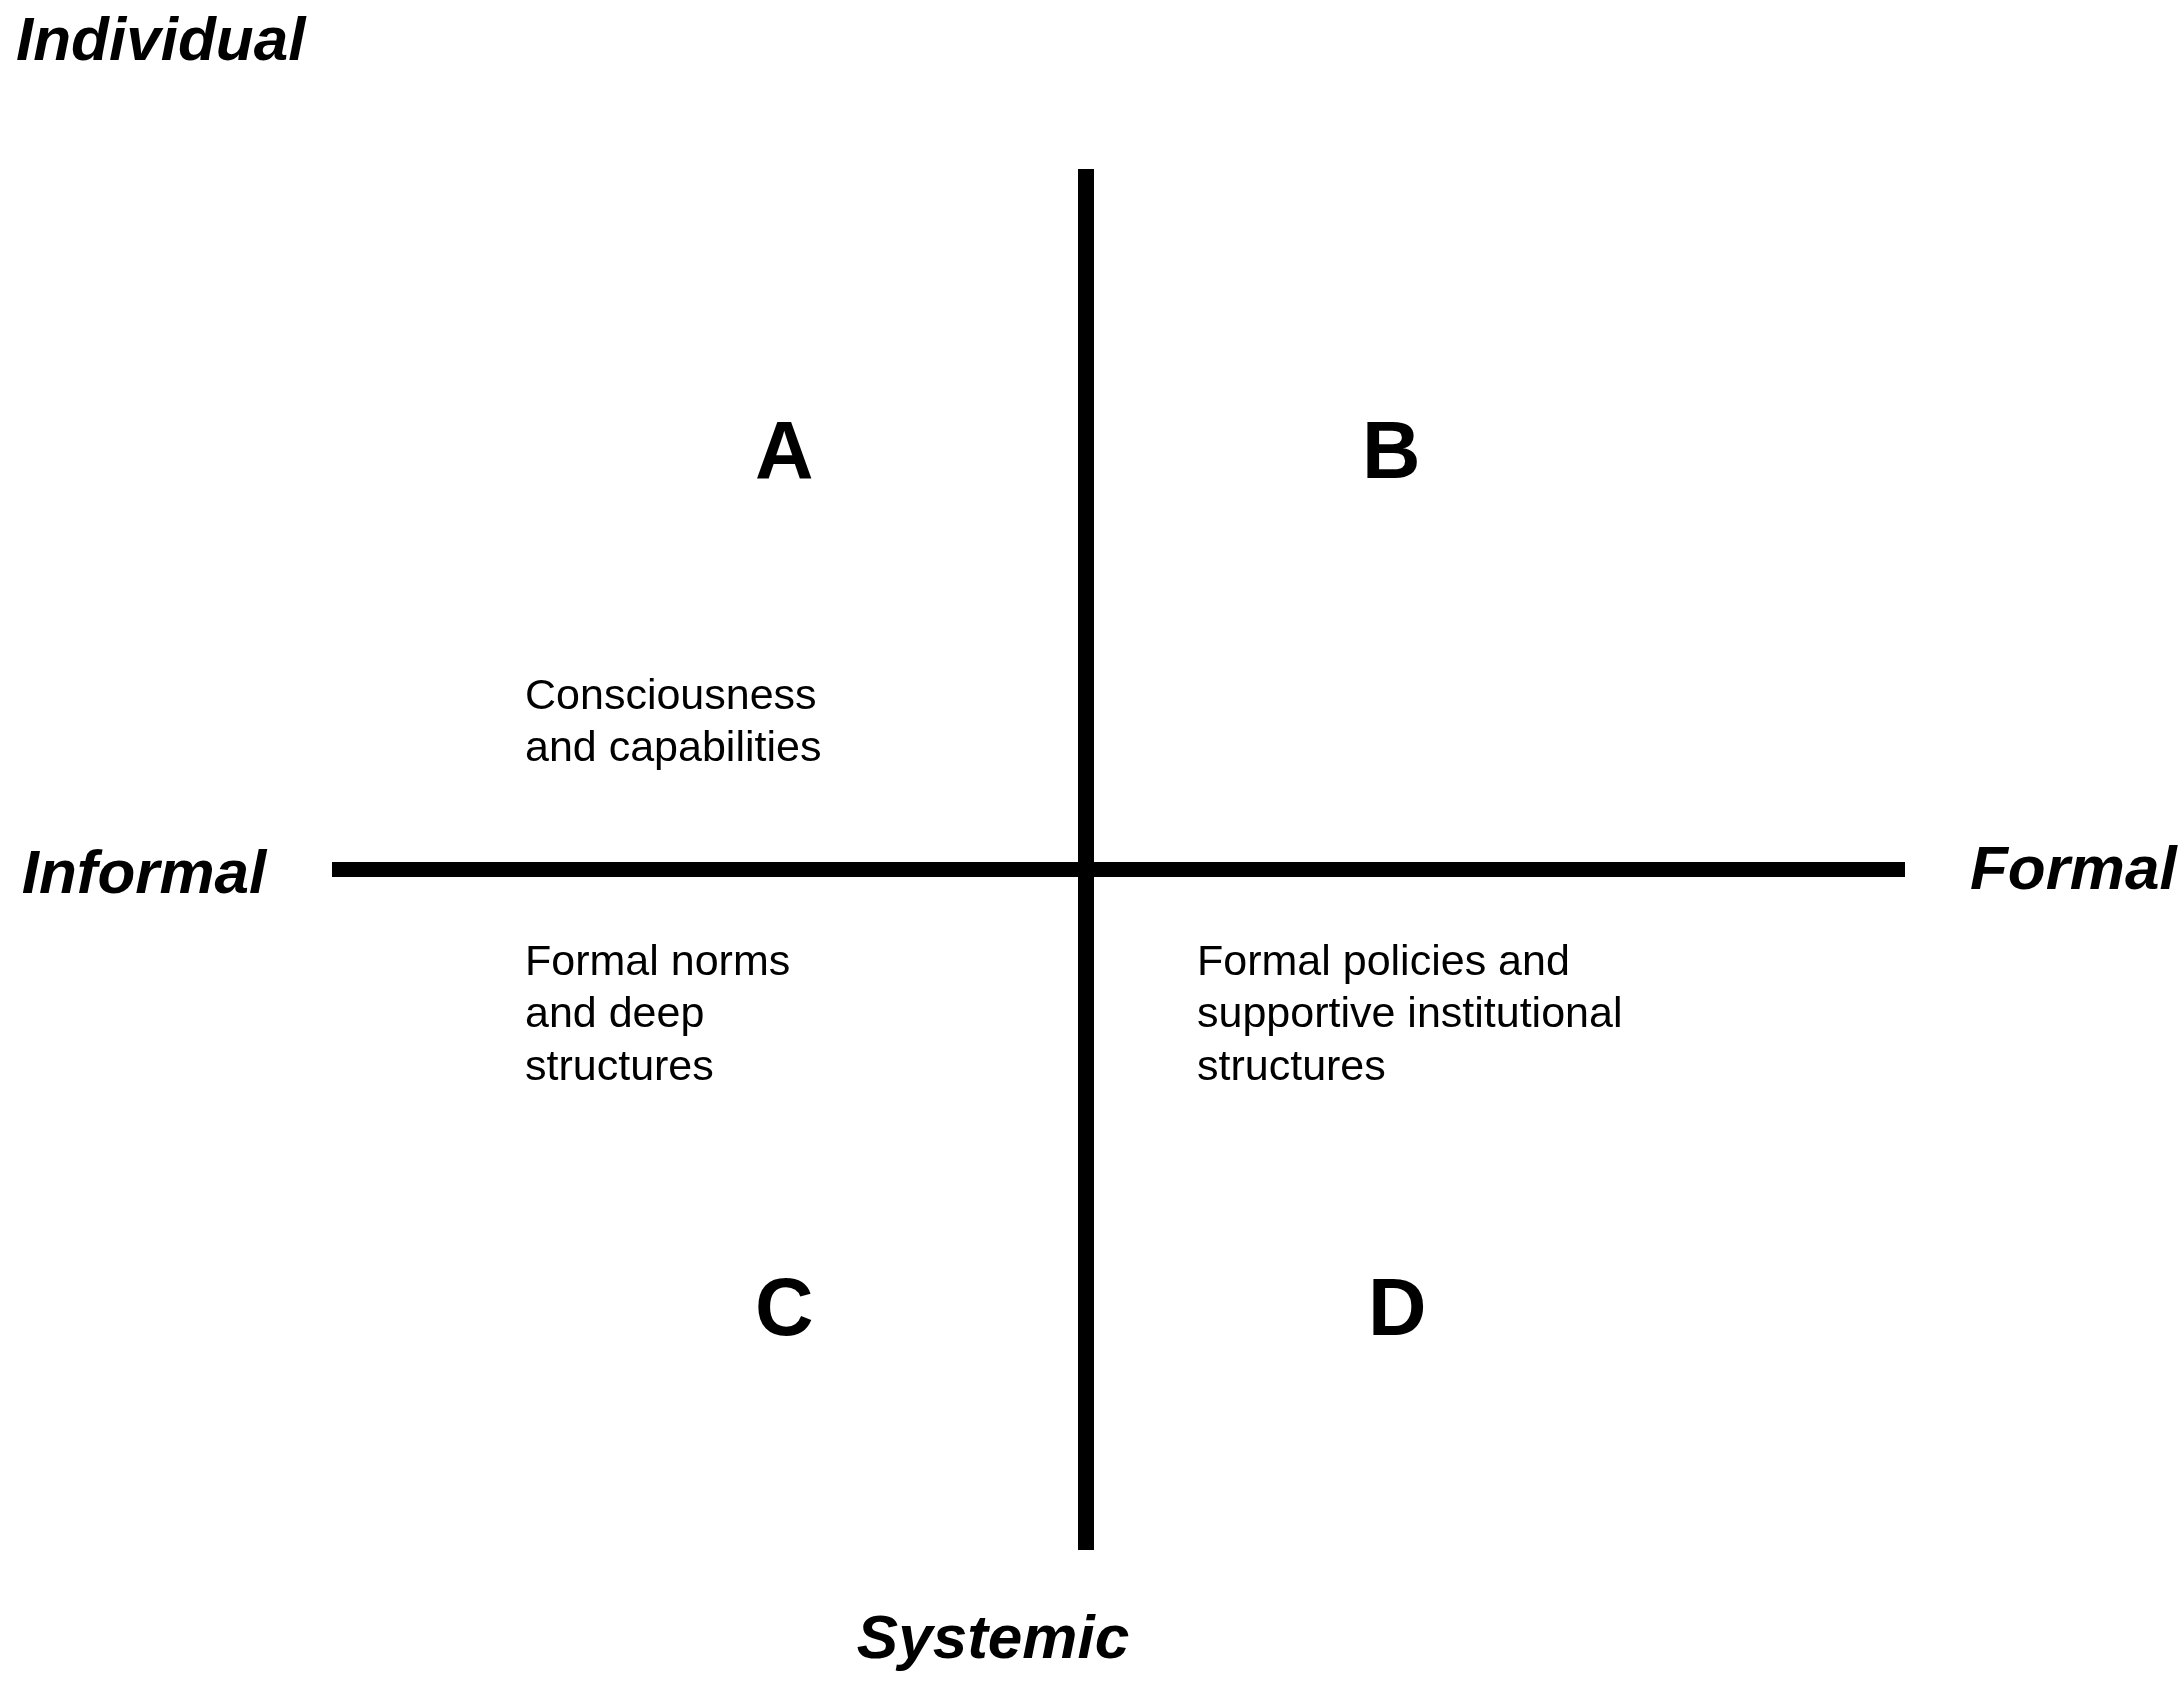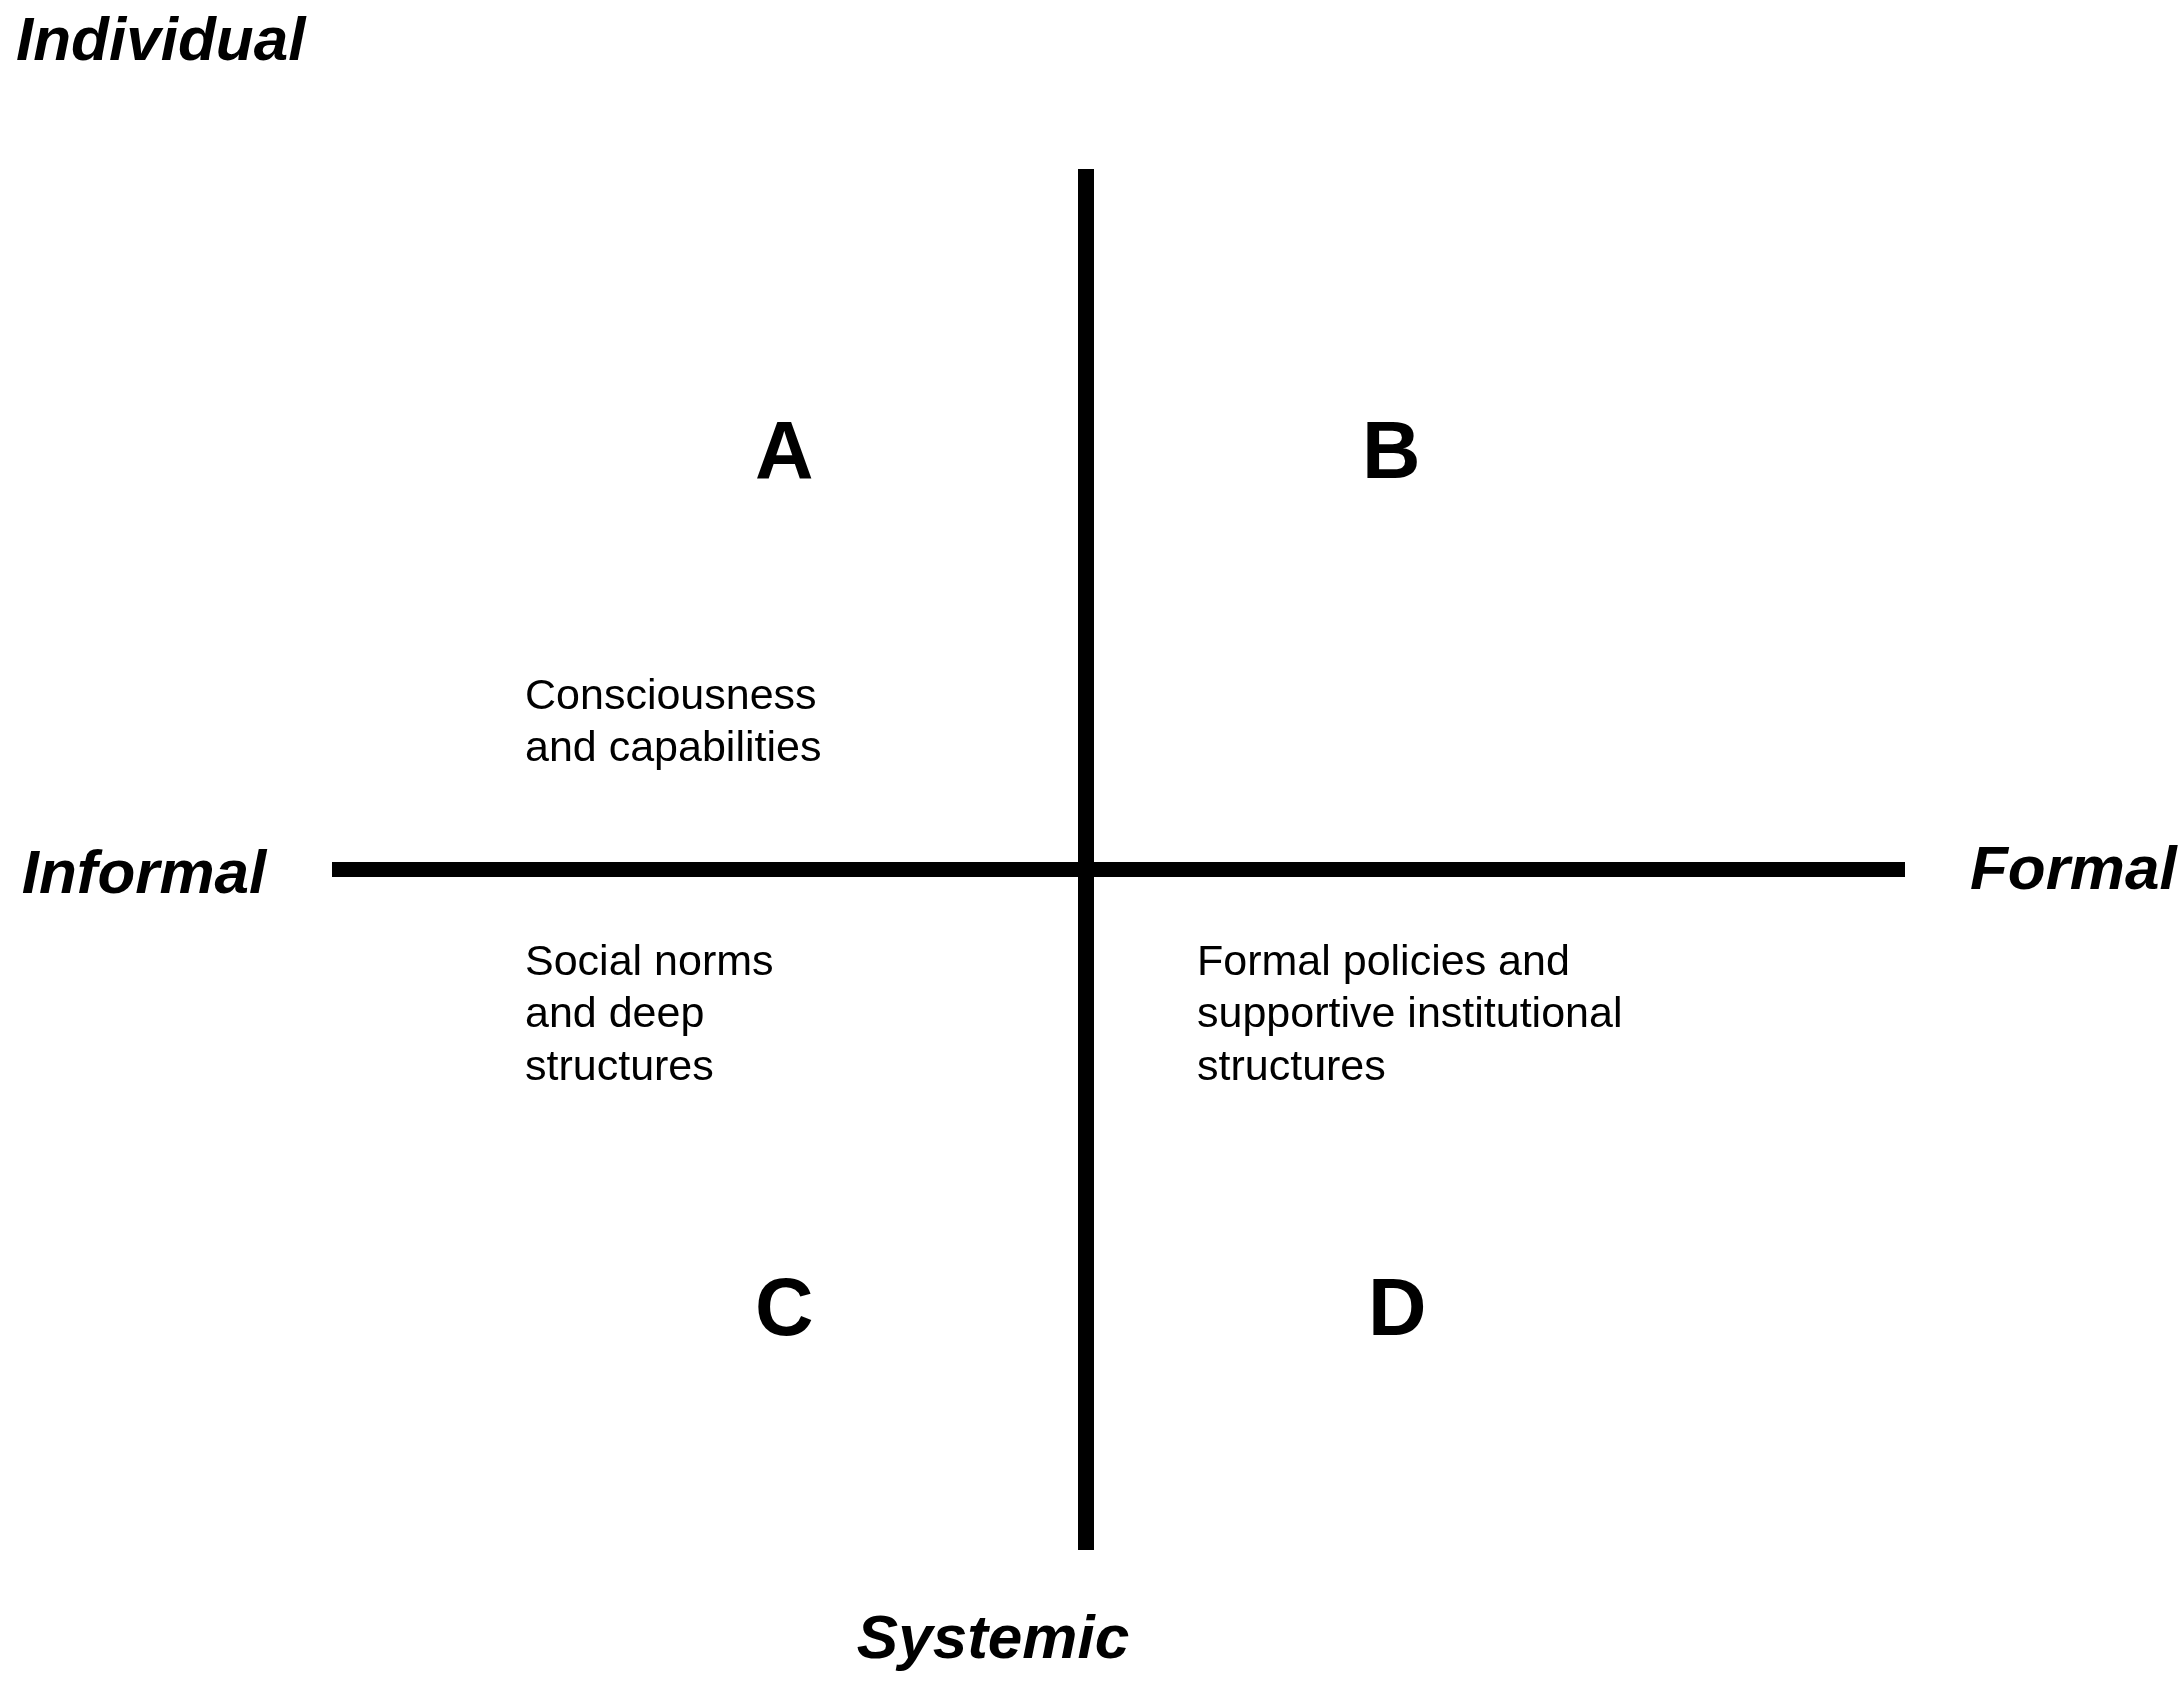--- a/index.html
+++ b/index.html
@@ -123,21 +123,21 @@
   <div class="quadrant-letter" id="letter-b">B</div>
 
   <div class="quadrant-letter" id="letter-c">C</div>
 
   <div class="quadrant-letter" id="letter-d">D</div>
 
   <div class="quadrant-text" id="text-a">Consciousness
 and capabilities</div>
 
 
-  <div class="quadrant-text" id="text-c">Social norms
+  <div class="quadrant-text" id="text-c">Formal norms
 and deep
 structures</div>
 
   <div class="quadrant-text" id="text-d">Formal policies and
 supportive institutional
 structures</div>
 
 </div>
 
 

